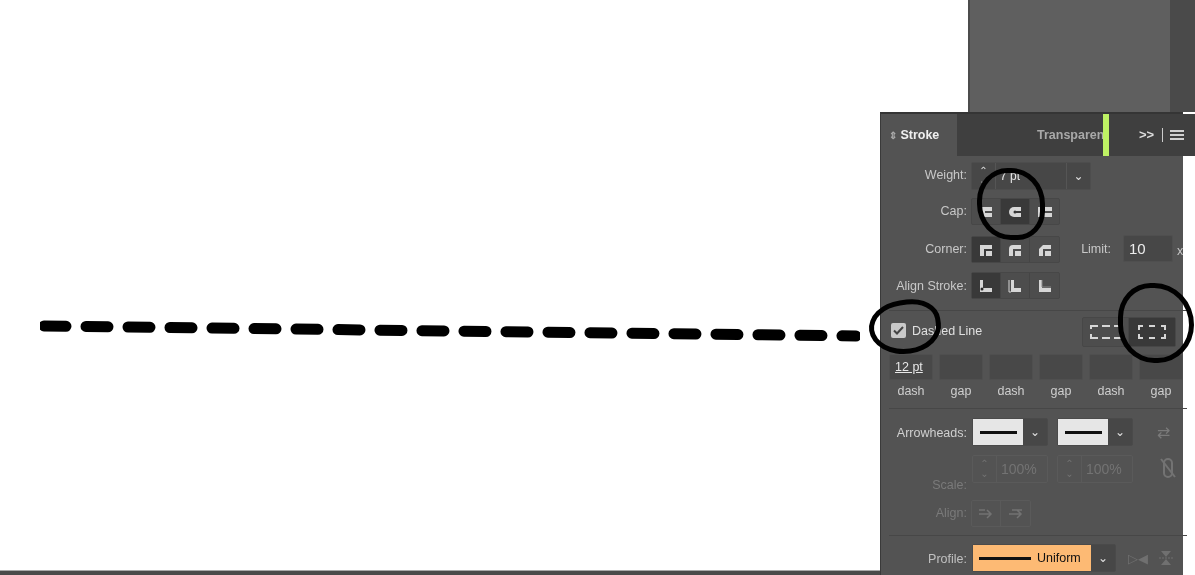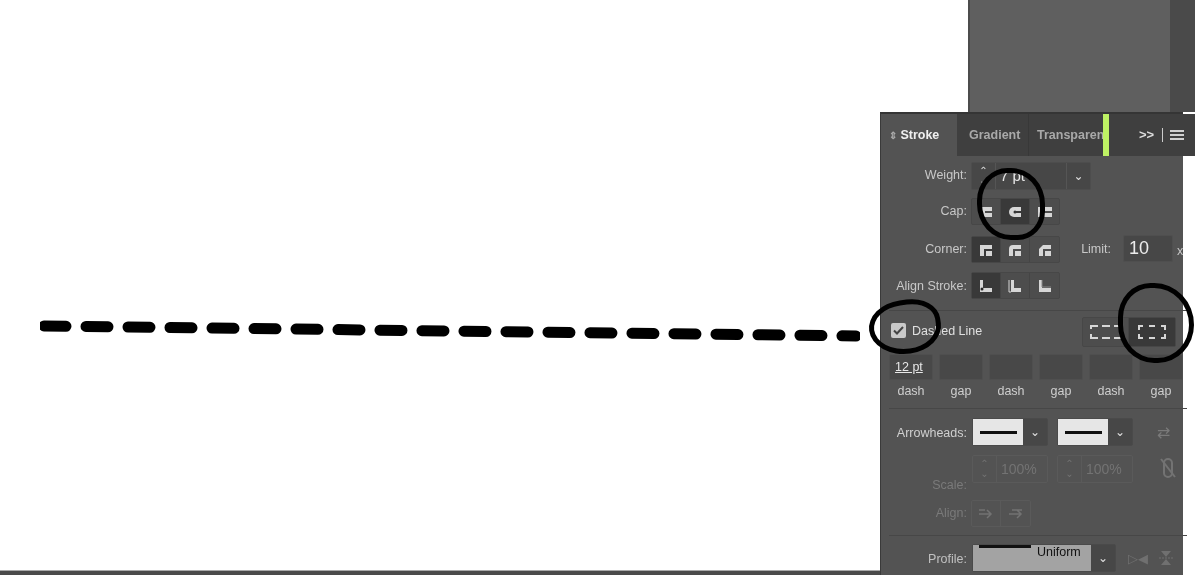--- a/index.html
+++ b/index.html
@@ -32,45 +32,45 @@
     .tab-menu span { display: block; height: 2px; background: #d0d0d0; margin-bottom: 2px; }
 
     .lbl { position: absolute; text-align: right; color: #c8c8c8; font-size: 12.5px; }
     .lbl.dim { color: #7a7a7a; }
 
     .btn-group { position: absolute; display: flex; border: 1px solid #474747; border-radius: 2px; background: #4d4d4d; }
     .btn-group .ib { width: 29px; height: 25px; display: flex; align-items: center; justify-content: center; border-right: 1px solid #454545; }
     .btn-group .ib:last-child { border-right: none; }
     .btn-group .ib.sel { background: #393939; }
 
-    .field { position: absolute; background: #474747; border: 1px solid #4f4f4f; border-radius: 2px; color: #ececec; font-size: 18px; padding-left: 5px; }
+    .field { position: absolute; background: #474747; border: 1px solid #4f4f4f; border-radius: 2px; color: #ececec; font-size: 15px; padding-left: 5px; }
 
     .weight-wrap { position: absolute; left: 90px; top: 48px; width: 120px; height: 28px; display: flex; border: 1px solid #4d4d4d; border-radius: 2px; background: #474747; }
     .weight-wrap .spin { width: 24px; border-right: 1px solid #555; display: flex; flex-direction: column; align-items: center; justify-content: center; color: #e0e0e0; font-size: 10px; line-height: 10px; }
-    .weight-wrap .val { flex: 1; color: #e8e8e8; padding-left: 4px; line-height: 26px; font-size: 15px; }
+    .weight-wrap .val { flex: 1; color: #e8e8e8; padding-left: 4px; line-height: 26px; font-size: 12px; }
     .weight-wrap .dd { width: 24px; border-left: 1px solid #555; display: flex; align-items: center; justify-content: center; color: #e0e0e0; }
 
     .checkbox { position: absolute; left: 10px; top: 209px; width: 15px; height: 15px; background: #c9c9c9; border-radius: 2px; display: flex; align-items: center; justify-content: center; }
 
     .dash-cell { position: absolute; top: 240px; width: 44px; height: 26px; background: #484848; border: 1px solid #4f4f4f; border-radius: 2px; color: #e8e8e8; font-size: 12.5px; padding-left: 5px; line-height: 24px; }
     .dash-lbl { position: absolute; top: 270px; width: 44px; text-align: center; color: #cfcfcf; font-size: 12.5px; }
 
     .divider { position: absolute; left: 8px; width: 298px; height: 1px; background: #474747; }
 
     .arrow-sel { position: absolute; height: 28px; display: flex; border: 1px solid #4a4a4a; border-radius: 2px; }
     .arrow-sel .sw { width: 50px; background: #e6e6e6; display: flex; align-items: center; justify-content: center; }
     .arrow-sel .sw i { display: block; width: 37px; height: 3px; background: #111; }
     .arrow-sel .dd { width: 24px; background: #474747; display: flex; align-items: center; justify-content: center; color: #e0e0e0; }
 
     .scale-wrap { position: absolute; height: 28px; display: flex; border: 1px solid #5a5a5a; border-radius: 2px; color: #737373; }
     .scale-wrap .spin { width: 24px; border-right: 1px solid #5a5a5a; display: flex; flex-direction: column; align-items: center; justify-content: center; font-size: 10px; line-height: 10px; }
     .scale-wrap .val { width: 50px; padding-left: 4px; line-height: 26px; font-size: 14px; }
 
     .profile-sel { position: absolute; left: 91px; top: 430px; height: 28px; display: flex; border: 1px solid #4a4a4a; border-radius: 2px; }
-    .profile-sel .sw { width: 118px; background: #a3a3a3; display: flex; padding-left: 6px; color: #111; font-size: 12.5px; }
+    .profile-sel .sw { width: 118px; background: #fdba74; display: flex; align-items: center; padding-left: 6px; color: #111; font-size: 12.5px; }
     .profile-sel .sw i { display: block; width: 52px; height: 3px; background: #111; margin-right: 6px; }
     .profile-sel .dd { width: 24px; background: #474747; display: flex; align-items: center; justify-content: center; color: #e0e0e0; }
 
     .annot { position: absolute; border: 5px solid #000; border-radius: 50%; pointer-events: none; }
   </style>
 </head>
 <body>
 
 <div id="stage">
 
@@ -82,21 +82,20 @@
   <div id="bottom-bar"></div>
 
   <div id="right-dock-bg"></div>
   <div id="right-dock-scroll"></div>
 
   <div id="stroke-panel">
     <div class="tabbar">
       <div class="tab active tab-stroke">
         <span class="tab-sort">⇕</span><span>Stroke</span>
       </div>
-      <div class="tab tab-gradient"><span>Gradient</span></div>
       <div class="tab tab-transp"><span>Transparen</span></div>
       <div class="tab-more">&gt;&gt;</div>
       <div class="tab-sep"></div>
       <div class="tab-menu">
           <span></span>
           <span></span>
           <span></span>
         </div>
     </div>
 

